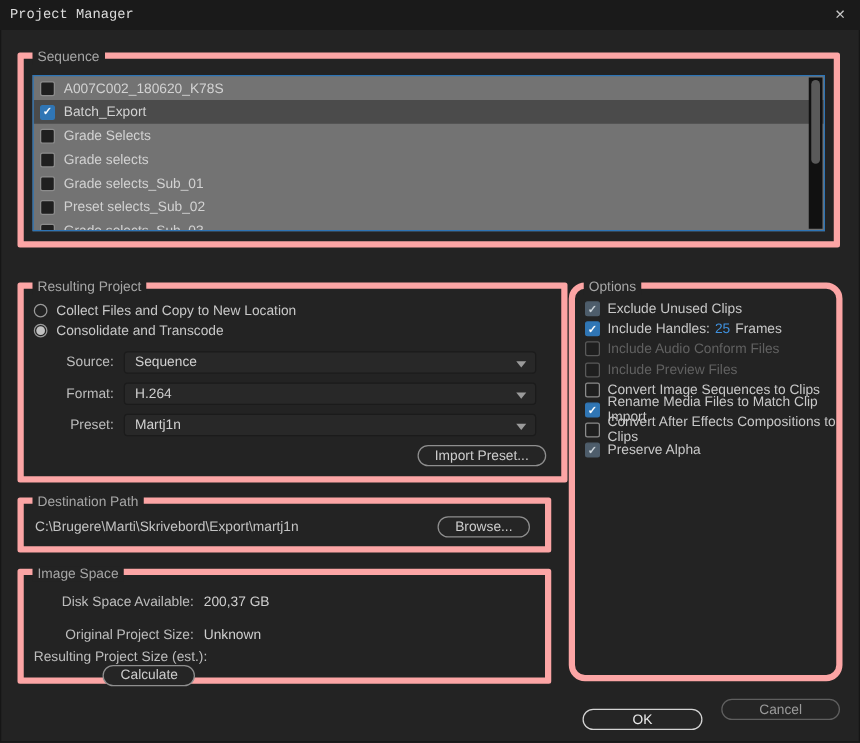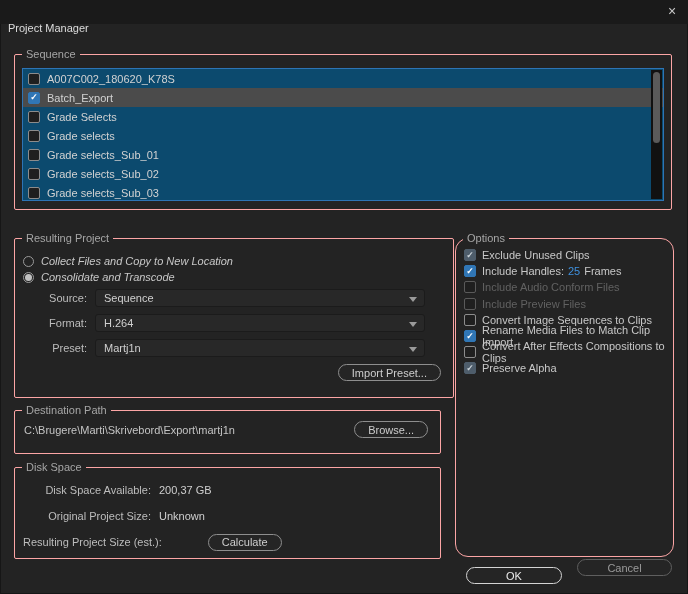--- a/index.html
+++ b/index.html
@@ -4,42 +4,42 @@
 <style>
   html,body{margin:0;padding:0;}
   body{
     width:688px;height:594px;position:relative;overflow:hidden;
     background:#232323;color:#c8c8c8;
     font-family:"Liberation Sans",sans-serif;font-size:11px;
     box-shadow:inset 0 0 0 1px #161616;
   }
   
   .titlebar{position:absolute;left:0;top:0;right:0;height:24px;background:#1a1a1a;}
-  .title{position:absolute;left:8px;top:16px;line-height:24px;color:#dcdcdc;}
+  .title{position:absolute;left:8px;top:0;line-height:24px;color:#dcdcdc;font-family:Liberation Mono, monospace;}
   .close{position:absolute;right:0;top:0;width:32px;height:24px;text-align:center;line-height:22px;font-size:14px;color:#c8c8c8;}
   
-  .group{position:absolute;border:1px solid #fca5a5;border-radius:2px;box-sizing:border-box;margin-top:12px;}
+  .group{position:absolute;border:5px solid #fca5a5;border-radius:2px;box-sizing:border-box;}
   .group-label{position:absolute;top:-7px;left:7px;background:#232323;padding:0 4px;color:#a6a6a6;}
   
-  .seq-list{position:absolute;left:7px;right:7px;top:13px;bottom:8px;background:#0c4a6e;border:1px solid #2d74b5;overflow:hidden;}
+  .seq-list{position:absolute;left:7px;right:7px;top:13px;bottom:8px;background:#737373;border:1px solid #2d74b5;overflow:hidden;}
   .seq-row{height:19px;display:flex;align-items:center;padding-left:5px;}
   .seq-row.selected{background:#4b4b4b;}
   .seq-label{margin-left:7px;color:#d2d2d2;}
   
   .cb{width:12px;height:12px;box-sizing:border-box;border:1px solid #8c8c8c;border-radius:2px;background:#1f1f1f;
       display:inline-flex;align-items:center;justify-content:center;flex:0 0 auto;
       font-size:9px;font-weight:bold;line-height:1;color:#fff;}
   .cb.checked{background:#3076b5;border-color:#3076b5;}
   .cb.disabled{border-color:#5a5a5a;}
   .cb.checked.disabled{background:#4e5d6b;border-color:#4e5d6b;color:#ccd4da;}
   
   .scrollbar{position:absolute;top:1px;right:1px;bottom:1px;width:11px;background:#111111;}
   .thumb{position:absolute;top:2px;left:2px;right:2px;height:55%;background:#5a5a5a;border-radius:4px;}
   
-  .radio-row{display:flex;align-items:flex-end;height:16px;margin-left:8px;font-style:italic;}
+  .radio-row{display:flex;align-items:flex-start;height:16px;margin-left:8px;}
   .radio{width:11px;height:11px;box-sizing:border-box;border:1px solid #9a9a9a;border-radius:50%;position:relative;flex:0 0 auto;}
   .radio.on::after{content:'';position:absolute;left:1px;top:1px;right:1px;bottom:1px;background:#c2c2c2;border-radius:50%;}
   .radio-label{margin-left:7px;}
   
   .field-row{position:absolute;left:0;display:flex;align-items:center;height:18px;}
   .field-label{width:72px;text-align:right;color:#bdbdbd;flex:0 0 auto;}
   .select{margin-left:8px;width:330px;height:18px;box-sizing:border-box;background:#282828;border:1px solid #1b1b1b;border-radius:3px;
           display:flex;align-items:center;padding:0 8px;position:relative;color:#d0d0d0;}
   .chev{position:absolute;right:7px;top:7px;width:0;height:0;border-left:4px solid transparent;border-right:4px solid transparent;border-top:5px solid #9b9b9b;}
   
@@ -88,21 +88,21 @@
       <div class="seq-row">
         <span class="cb"></span>
         <span class="seq-label">Grade selects</span>
       </div>
       <div class="seq-row">
         <span class="cb"></span>
         <span class="seq-label">Grade selects_Sub_01</span>
       </div>
       <div class="seq-row">
         <span class="cb"></span>
-        <span class="seq-label">Grade selects_Sub_02</span>
+        <span class="seq-label">Preset selects_Sub_02</span>
       </div>
       <div class="seq-row">
         <span class="cb"></span>
         <span class="seq-label">Grade selects_Sub_03</span>
       </div>
       <div class="scrollbar">
       <div class="thumb"></div>
     </div>
   </div>
 </div>
@@ -185,30 +185,30 @@
     </div>
 </div>
 
 <div class="group" style="left:14px;top:398px;width:427px;height:44px;">
   <span class="group-label">Destination Path</span>
   <span class="path-text">C:\Brugere\Marti\Skrivebord\Export\martj1n</span>
   <span class="btn" style="position:absolute;right:12px;top:10px;">Browse...</span>
 </div>
 
 <div class="group" style="left:14px;top:455px;width:427px;height:92px;">
-  <span class="group-label">Disk Space</span>
+  <span class="group-label">Image Space</span>
 
   <div class="ds-row" style="top:14px;">
     <span class="ds-label">Disk Space Available:</span>
     <span class="ds-value">200,37 GB</span>
   </div>
   <div class="ds-row" style="top:40px;">
     <span class="ds-label">Original Project Size:</span>
     <span class="ds-value">Unknown</span>
   </div>
-  <div class="ds-row" style="top:66px;">
+  <div class="ds-row" style="top:66px;flex-direction:column;">
     <span class="ds-label-long">Resulting Project Size (est.):</span>
     <span class="btn" style="margin-left:46px;">Calculate</span>
   </div>
 </div>
 
 <span class="btn primary" style="position:absolute;left:466px;top:567px;width:96px;">OK</span>
 <span class="btn dim" style="position:absolute;left:577px;top:559px;width:95px;">Cancel</span>
 
 </body></html>

